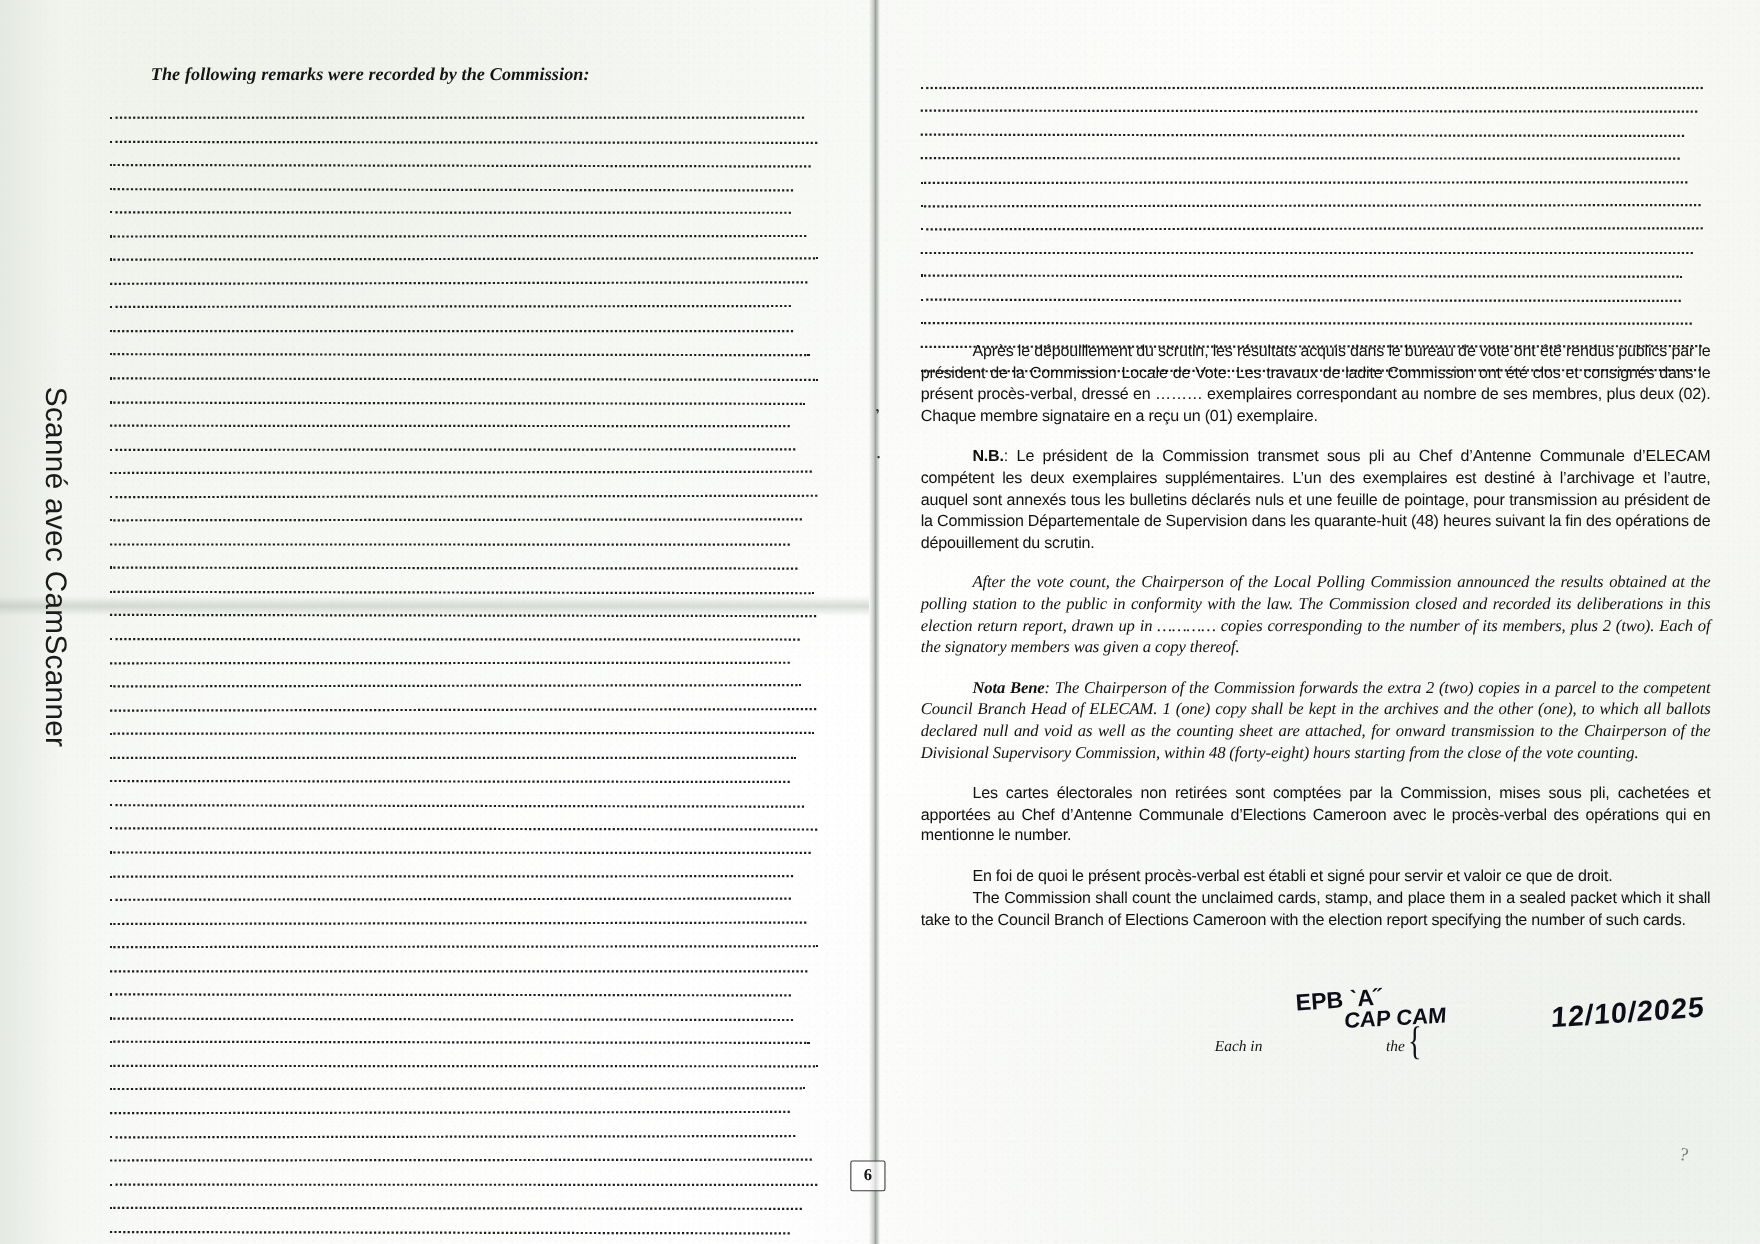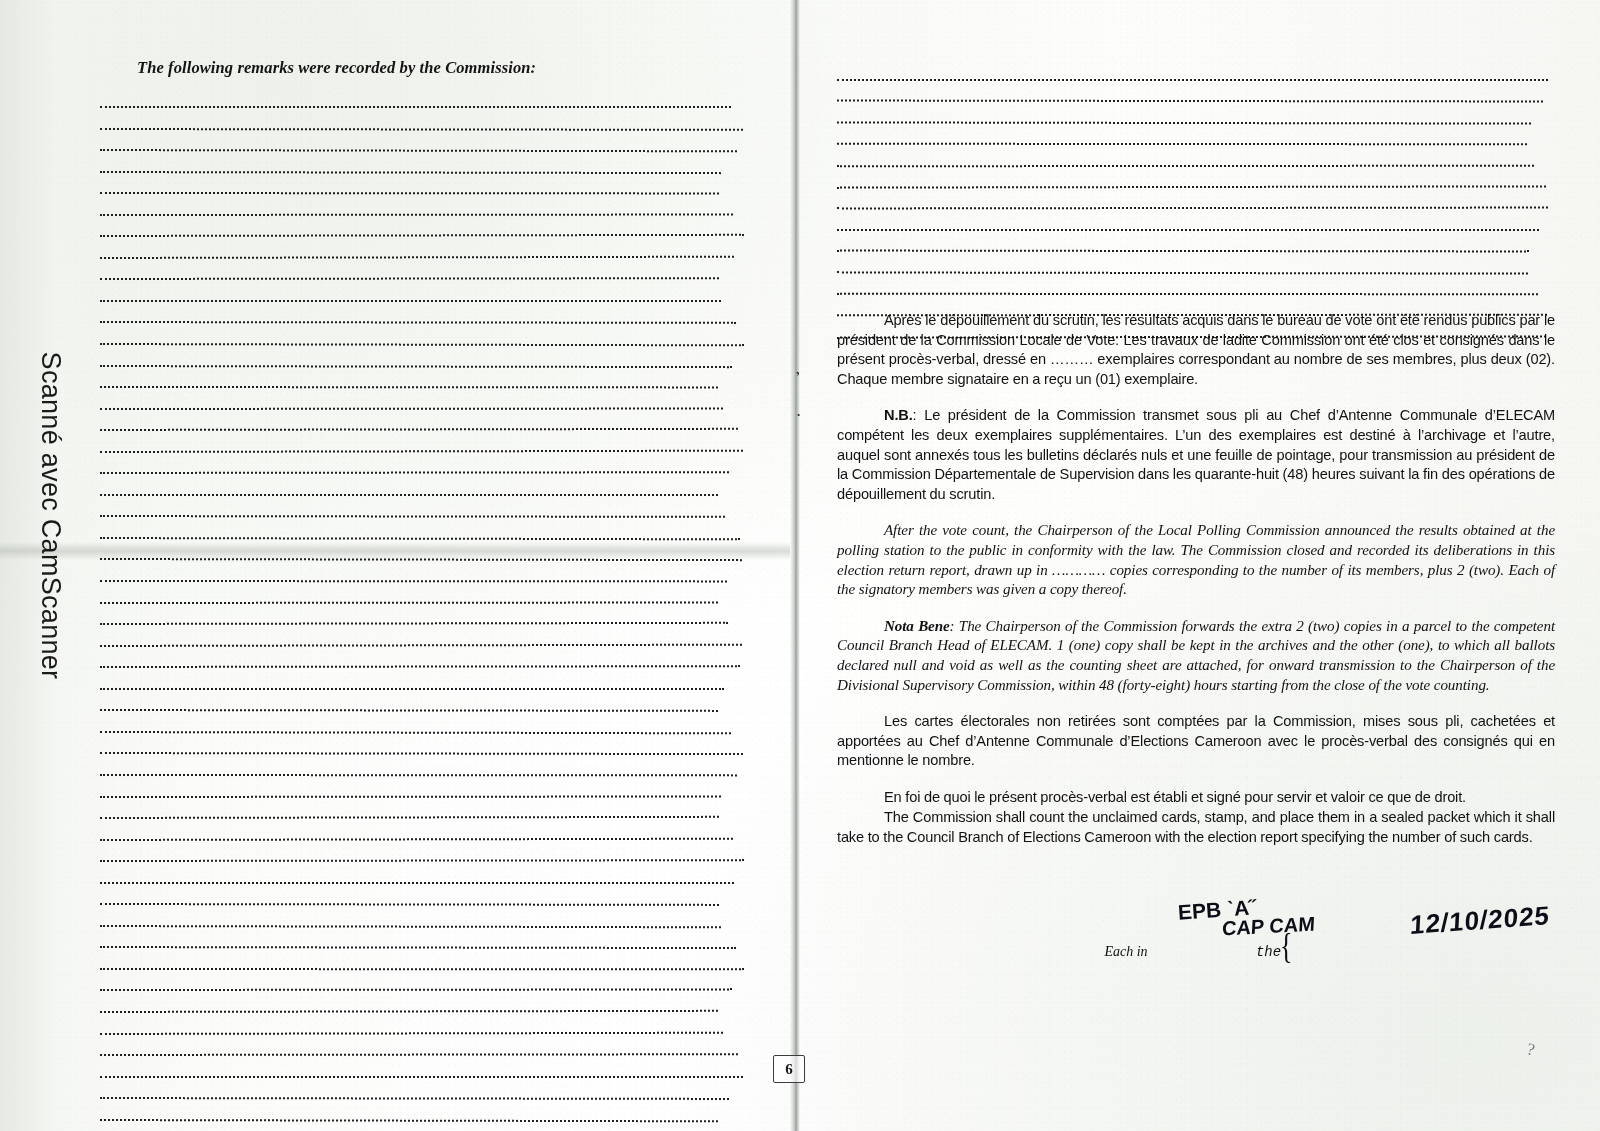--- a/index.html
+++ b/index.html
@@ -227,28 +227,28 @@
         <div class="dotline-r" style="transform: rotate(-0.046deg); width: 99.3%;"></div>
         <div class="dotline-r" style="transform: rotate(-0.098deg); width: 99.2%;"></div>
       </div>
   </div>
 
   <div id="right-body" style="left:837px;top:311px;position:absolute;width:718px;">
   <p class="fr">Après le dépouillement du scrutin, les résultats acquis dans le bureau de vote ont été rendus publics par le président de la Commission Locale de Vote. Les travaux de ladite Commission ont été clos et consignés dans le présent procès-verbal, dressé en ……… exemplaires correspondant au nombre de ses membres, plus deux (02). Chaque membre signataire en a reçu un (01) exemplaire.</p>
       <p class="fr"><span class="lead">N.B.</span>: Le président de la Commission transmet sous pli au Chef d’Antenne Communale d’ELECAM compétent les deux exemplaires supplémentaires. L’un des exemplaires est destiné à l’archivage et l’autre, auquel sont annexés tous les bulletins déclarés nuls et une feuille de pointage, pour transmission au président de la Commission Départementale de Supervision dans les quarante-huit (48) heures suivant la fin des opérations de dépouillement du scrutin.</p>
       <p class="en">After the vote count, the Chairperson of the Local Polling Commission announced the results obtained at the polling station to the public in conformity with the law. The Commission closed and recorded its deliberations in this election return report, drawn up in ………… copies corresponding to the number of its members, plus 2 (two). Each of the signatory members was given a copy thereof.</p>
       <p class="en"><span class="lead-i">Nota Bene</span>: The Chairperson of the Commission forwards the extra 2 (two) copies in a parcel to the competent Council Branch Head of ELECAM. 1 (one) copy shall be kept in the archives and the other (one), to which all ballots declared null and void as well as the counting sheet are attached, for onward transmission to the Chairperson of the Divisional Supervisory Commission, within 48 (forty-eight) hours starting from the close of the vote counting.</p>
-      <p class="fr">Les cartes électorales non retirées sont comptées par la Commission, mises sous pli, cachetées et apportées au Chef d’Antenne Communale d’Elections Cameroon avec le procès-verbal des consignés qui en mentionne le nombre.</p>
+      <p class="fr">Les cartes électorales non retirées sont comptées par la Commission, mises sous pli, cachetées et apportées au Chef d’Antenne Communale d’Elections Cameroon avec le procès-verbal des opérations qui en mentionne le number.</p>
       <p class="fr" style="margin-bottom: 1px;">En foi de quoi le présent procès-verbal est établi et signé pour servir et valoir ce que de droit.</p>
       <p class="fr">The Commission shall count the unclaimed cards, stamp, and place them in a sealed packet which it shall take to the Council Branch of Elections Cameroon with the election report specifying the number of such cards.</p>
     </div>
 
   <div id="done-labels">
     <span style="display:inline-block;width:78px;text-align:center;">Each in</span>
-    <span style="display:inline-block;width:200px;text-align:center;font-family:Liberation Mono, monospace;">the</span>
+    <span style="display:inline-block;width:200px;text-align:center;">the</span>
   </div>
 
   <div id="hand-epb">EPB ˋA˝</div>
   <div id="hand-capcam">CAP CAM</div>
   <div id="hand-brace">{</div>
   <div id="hand-date">12/10/2025</div>
 
   <div id="page-number">6</div>
   <div id="corner-mark">?</div>
 

